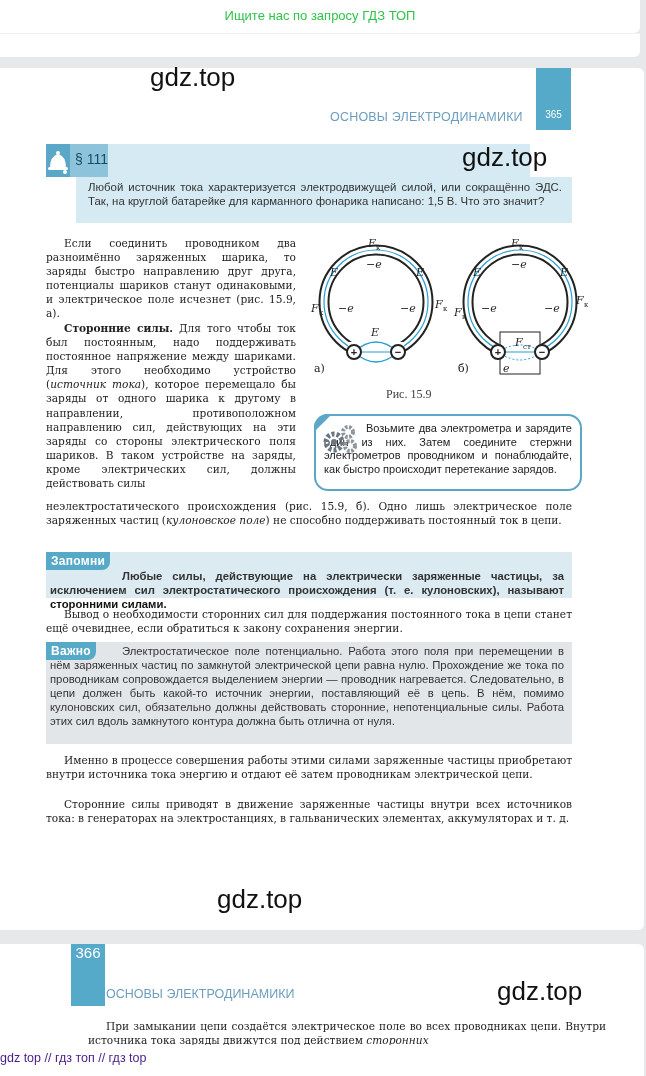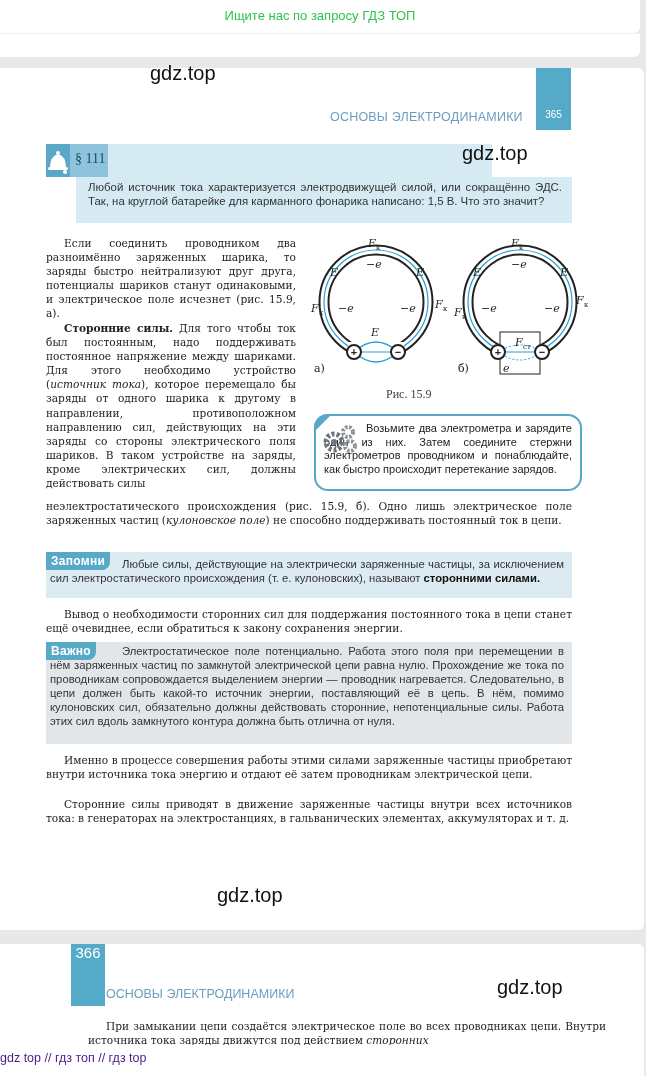--- a/index.html
+++ b/index.html
@@ -6,26 +6,26 @@
   html, body { width: 646px; height: 1076px; overflow: hidden; }
   body { background: #e6e8ea; font-family: "Liberation Sans", sans-serif; position: relative; }
 
   .top-banner { position: absolute; left: 0; top: 0; width: 640px; height: 33px; background: #fff; border-radius: 0 0 6px 0; text-align: center; }
   .top-banner span { display: inline-block; margin-top: 8px; font-size: 13px; color: #2ec44a; }
   .top-strip { position: absolute; left: 0; top: 33px; width: 640px; height: 24px; background: #fff; border-radius: 0 0 6px 0; border-top: 1px solid #f0f0f0; }
 
   .page { position: absolute; left: 0; top: 68px; width: 644px; height: 862px; background: #fff; border-radius: 0 6px 6px 0; }
   .page2 { position: absolute; left: 0; top: 944px; width: 644px; height: 132px; background: #fff; border-radius: 0 6px 0 0; }
 
-  .wm { position: absolute; font-family: "Liberation Sans", sans-serif; font-size: 20px; color: #111; }
+  .wm { position: absolute; font-family: "Liberation Sans", sans-serif; font-size: 26px; color: #111; }
 
   .run-title { position: absolute; top: 110px; left: 330px; font-size: 12.5px; color: #6b9dbd; letter-spacing: 0.2px; }
   .page-num { position: absolute; top: 68px; left: 536px; width: 35px; height: 62px; background: #55a9c9; color: #fff; font-size: 10px; padding-top: 41px; text-align: center; }
 
-  .sec-head { position: absolute; top: 144px; left: 46px; width: 446px; height: 33px; background: #d6eaf3; font-family: Liberation Serif, serif; }
+  .sec-head { position: absolute; top: 144px; left: 46px; width: 484px; height: 33px; background: #d6eaf3; }
   .sec-icon { position: absolute; left: 0; top: 0; width: 24px; height: 33px; background: #5aa7c8; }
   .sec-num { position: absolute; left: 24px; top: 0; width: 38px; height: 33px; background: #8dc4dc; color: #1c4a64; font-size: 14px; padding: 7px 0 0 5px; }
   .sec-title { position: absolute; left: 84px; top: 7px; font-weight: bold; font-size: 14px; color: #1a1a1a; letter-spacing: 0.5px; }
   .intro { position: absolute; top: 177px; left: 76px; width: 496px; height: 46px; background: #d6eaf3; padding: 3px 10px 16px 12px; font-size: 11.4px; line-height: 14px; color: #333; text-align: justify; }
 
   .serif { font-family: "DejaVu Serif", serif; font-size: 10.6px; line-height: 14.1px; color: #222; text-align: justify; }
   .p-left { position: absolute; left: 46px; width: 250px; }
   .p-full { position: absolute; left: 46px; width: 526px; }
   .indent { text-indent: 18px; }
 
@@ -69,21 +69,21 @@
       <rect x="2" y="23" width="20" height="3" rx="1.5" fill="#fff"></rect>
       <circle cx="12" cy="9" r="2" fill="#fff"></circle>
       <circle cx="19" cy="28" r="2" fill="#fff"></circle>
     </svg>
   </div>
   <div class="sec-num">§ 111</div>
 </div>
 <div class="wm" style="top:142px;left:462px;">gdz.top</div>
 <div class="intro">Любой источник тока характеризуется электродвижущей силой, или сокращённо ЭДС. Так, на круглой батарейке для карманного фонарика написано: 1,5 В. Что это значит?</div>
 
-<div class="p-left serif indent" style="top:236px;">Если соединить проводником два разноимённо заряженных шарика, то заряды быстро нейтрализуют друг друга, потенциалы шариков станут одинаковыми, и электрическое поле исчезнет (рис. 15.9, а).</div>
+<div class="p-left serif indent" style="top:236px;">Если соединить проводником два разноимённо заряженных шарика, то заряды быстро направлению друг друга, потенциалы шариков станут одинаковыми, и электрическое поле исчезнет (рис. 15.9, а).</div>
 <div class="p-left serif indent" style="top:321px;height:170px;overflow:hidden;">
   <b>Сторонние силы.</b><span> Для того чтобы ток был постоянным, надо поддерживать постоянное напряжение между шариками. Для этого необходимо устройство (</span><i>источник тока</i><span>), которое перемещало бы заряды от одного шарика к другому в направлении, противоположном направлению сил, действующих на эти заряды со стороны электрического поля шариков. В таком устройстве на заряды, кроме электрических сил, должны действовать силы</span>
 </div>
 <div class="p-full serif" style="top:499px;">
   <span>неэлектростатического происхождения (рис. 15.9, б). Одно лишь электрическое поле заряженных частиц (</span><i>кулоновское поле</i><span>) не способно поддерживать постоянный ток в цепи.</span>
 </div>
 
 <div class="figure">
   <svg width="280" height="145" viewBox="0 0 280 145">
     <defs>
@@ -160,21 +160,21 @@
     <circle cx="12" cy="18" r="8" fill="none" stroke="#6b7780" stroke-width="5" stroke-dasharray="3,2"></circle>
     <circle cx="12" cy="18" r="3" fill="#6b7780"></circle>
     <circle cx="26" cy="8" r="5" fill="none" stroke="#8a949b" stroke-width="4" stroke-dasharray="2.5,1.5"></circle>
     <circle cx="28" cy="22" r="5" fill="none" stroke="#8a949b" stroke-width="4" stroke-dasharray="2.5,1.5"></circle>
   </svg>
   <div style="text-indent:42px;">Возьмите два электрометра и зарядите один из них. Затем соедините стержни электрометров проводником и понаблюдайте, как быстро происходит перетекание зарядов.</div>
 </div>
 
 <div class="note" style="top:552px;width:526px;height:46px;">
   <div class="note-label">Запомни</div>
-  <div class="note-text" style="text-indent:72px;padding-top:6px;">
+  <div class="note-text" style="text-indent:72px;padding-top:18px;font-weight:bold;">
     <span>Любые силы, действующие на электрически заряженные частицы, за исключением сил электростатического происхождения (т. е. кулоновских), называют </span><b>сторонними силами.</b>
   </div>
 </div>
 
 <div class="p-full serif indent" style="top:607px;">Вывод о необходимости сторонних сил для поддержания постоянного тока в цепи станет ещё очевиднее, если обратиться к закону сохранения энергии.</div>
 
 <div class="note grey" style="top:642px;width:526px;height:102px;">
   <div class="note-label">Важно</div>
   <div class="note-text" style="text-indent:72px;padding-top:3px;">Электростатическое поле потенциально. Работа этого поля при перемещении в нём заряженных частиц по замкнутой электрической цепи равна нулю. Прохождение же тока по проводникам сопровождается выделением энергии — проводник нагревается. Следовательно, в цепи должен быть какой-то источник энергии, поставляющий её в цепь. В нём, помимо кулоновских сил, обязательно должны действовать сторонние, непотенциальные силы. Работа этих сил вдоль замкнутого контура должна быть отлична от нуля.</div>
 </div>

